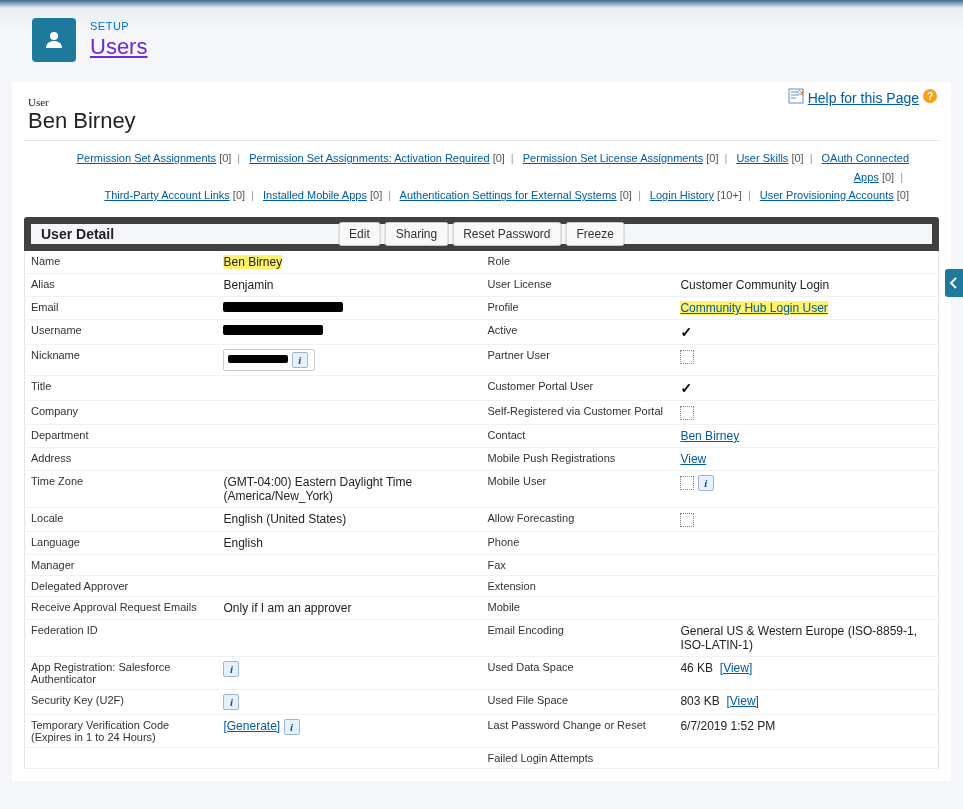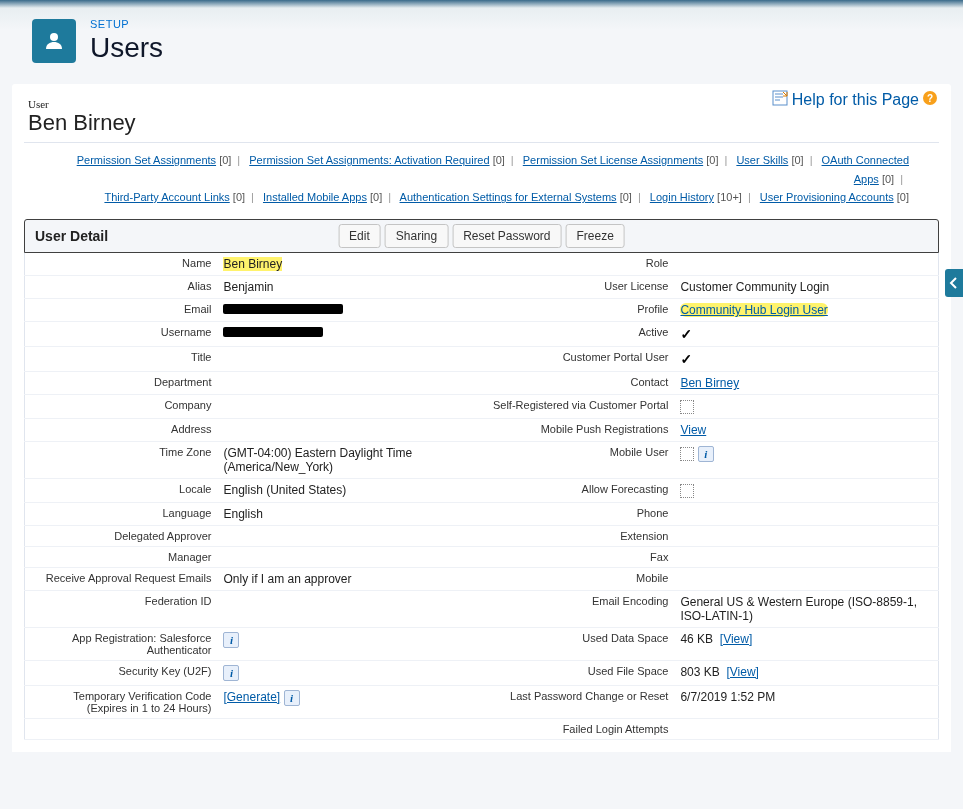--- a/index.html
+++ b/index.html
@@ -28,42 +28,44 @@
     margin-right: 14px;
   }
   .header-texts { display: flex; flex-direction: column; }
   .setup-label {
     color: #0070d2;
     font-size: 11px;
     letter-spacing: 0.5px;
     margin-bottom: 2px;
   }
   .users-title {
-    font-size: 28px;
-    color: #0f172a;
+    font-size: 22px;
+    color: #6d28d9;
     font-weight: 400;
+    text-decoration: underline;
   }
   .content-card {
     background: #fff;
     margin: 6px 12px 12px 12px;
     padding: 12px 12px 12px 12px;
     border-radius: 3px 3px 0 0;
     position: relative;
   }
   .help-block {
     position: absolute;
     right: 14px;
     top: 6px;
     display: flex;
     align-items: center;
     gap: 4px;
   }
   .help-link {
     color: #015ba7;
-    font-size: 16px;
+    font-size: 14px;
+    text-decoration: underline;
     cursor: pointer;
   }
   .user-breadcrumb {
     font-size: 11px;
     color: #222;
     padding: 2px 4px 0 4px;
     font-family: Liberation Serif, serif;
   }
   .page-title {
     font-size: 22px;
@@ -88,21 +90,21 @@
   .related-links .count {
     color: #555;
   }
   .related-links .sep {
     margin: 0 6px;
     color: #999;
   }
   
   .section-bar {
     background: #f4f6f9;
-    border: 1px solid #404040;
+    border: 7px solid #404040;
     border-radius: 3px 3px 0 0;
     position: relative;
     height: 34px;
     display: flex;
     align-items: center;
     margin-top: 6px;
   }
   .section-title {
     font-size: 14px;
     font-weight: bold;
@@ -130,30 +132,29 @@
   .detail-table {
     width: 100%;
     border-collapse: collapse;
     border-left: 1px solid #e0e5ee;
     border-right: 1px solid #e0e5ee;
   }
   .detail-table tr { border-bottom: 1px solid #eef1f6; }
   .detail-table td { padding: 4px 6px; vertical-align: top; }
   .lbl {
     width: 190px;
-    text-align: right;
     color: #333;
     font-size: 11px;
   }
   .val {
     width: 260px;
     color: #222;
     font-size: 12px;
   }
-  .val a { color: #015ba7; text-decoration: underline; cursor: pointer; border-radius: 6px; }
+  .val a { color: #015ba7; text-decoration: underline; cursor: pointer; }
   .highlight { background: #fff36c; }
   .redacted {
     display: inline-block;
     background: #000;
     border-radius: 2px;
     height: 10px;
   }
   .checkbox {
     display: inline-block;
     width: 14px;
@@ -282,36 +283,42 @@
       <td class="lbl">Profile</td>
       <td class="val"><a class="highlight">Community Hub Login User</a></td>
     </tr>
     <tr>
       <td class="lbl">Username</td>
       <td class="val"><span class="redacted" style="width:100px"></span></td>
       <td class="lbl">Active</td>
       <td class="val"><span class="checkmark">✓</span></td>
     </tr>
     <tr>
+      <td class="lbl">Nickname</td>
+      <td class="val"><span class="nickname-box"><span class="redacted" style="width:60px;height:8px"></span> <span class="info-btn">i</span></span></td>
+      <td class="lbl">Partner User</td>
+      <td class="val"><span class="checkbox"></span></td>
+    </tr>
+    <tr>
       <td class="lbl">Title</td>
       <td class="val"></td>
       <td class="lbl">Customer Portal User</td>
       <td class="val"><span class="checkmark">✓</span></td>
     </tr>
     <tr>
+      <td class="lbl">Company</td>
+      <td class="val"></td>
+      <td class="lbl">Self-Registered via Customer Portal</td>
+      <td class="val"><span class="checkbox"></span></td>
+    </tr>
+    <tr>
       <td class="lbl">Department</td>
       <td class="val"></td>
       <td class="lbl">Contact</td>
       <td class="val"><a>Ben Birney</a></td>
-    </tr>
-    <tr>
-      <td class="lbl">Company</td>
-      <td class="val"></td>
-      <td class="lbl">Self-Registered via Customer Portal</td>
-      <td class="val"><span class="checkbox"></span></td>
     </tr>
     <tr>
       <td class="lbl">Address</td>
       <td class="val"></td>
       <td class="lbl">Mobile Push Registrations</td>
       <td class="val"><a>View</a></td>
     </tr>
     <tr>
       <td class="lbl">Time Zone</td>
       <td class="val">(GMT-04:00) Eastern Daylight Time (America/New_York)</td>
@@ -324,29 +331,29 @@
       <td class="lbl">Allow Forecasting</td>
       <td class="val"><span class="checkbox"></span></td>
     </tr>
     <tr>
       <td class="lbl">Language</td>
       <td class="val">English</td>
       <td class="lbl">Phone</td>
       <td class="val"></td>
     </tr>
     <tr>
+      <td class="lbl">Manager</td>
+      <td class="val"></td>
+      <td class="lbl">Fax</td>
+      <td class="val"></td>
+    </tr>
+    <tr>
       <td class="lbl">Delegated Approver</td>
       <td class="val"></td>
       <td class="lbl">Extension</td>
-      <td class="val"></td>
-    </tr>
-    <tr>
-      <td class="lbl">Manager</td>
-      <td class="val"></td>
-      <td class="lbl">Fax</td>
       <td class="val"></td>
     </tr>
     <tr>
       <td class="lbl">Receive Approval Request Emails</td>
       <td class="val">Only if I am an approver</td>
       <td class="lbl">Mobile</td>
       <td class="val"></td>
     </tr>
     <tr>
       <td class="lbl">Federation ID</td>

